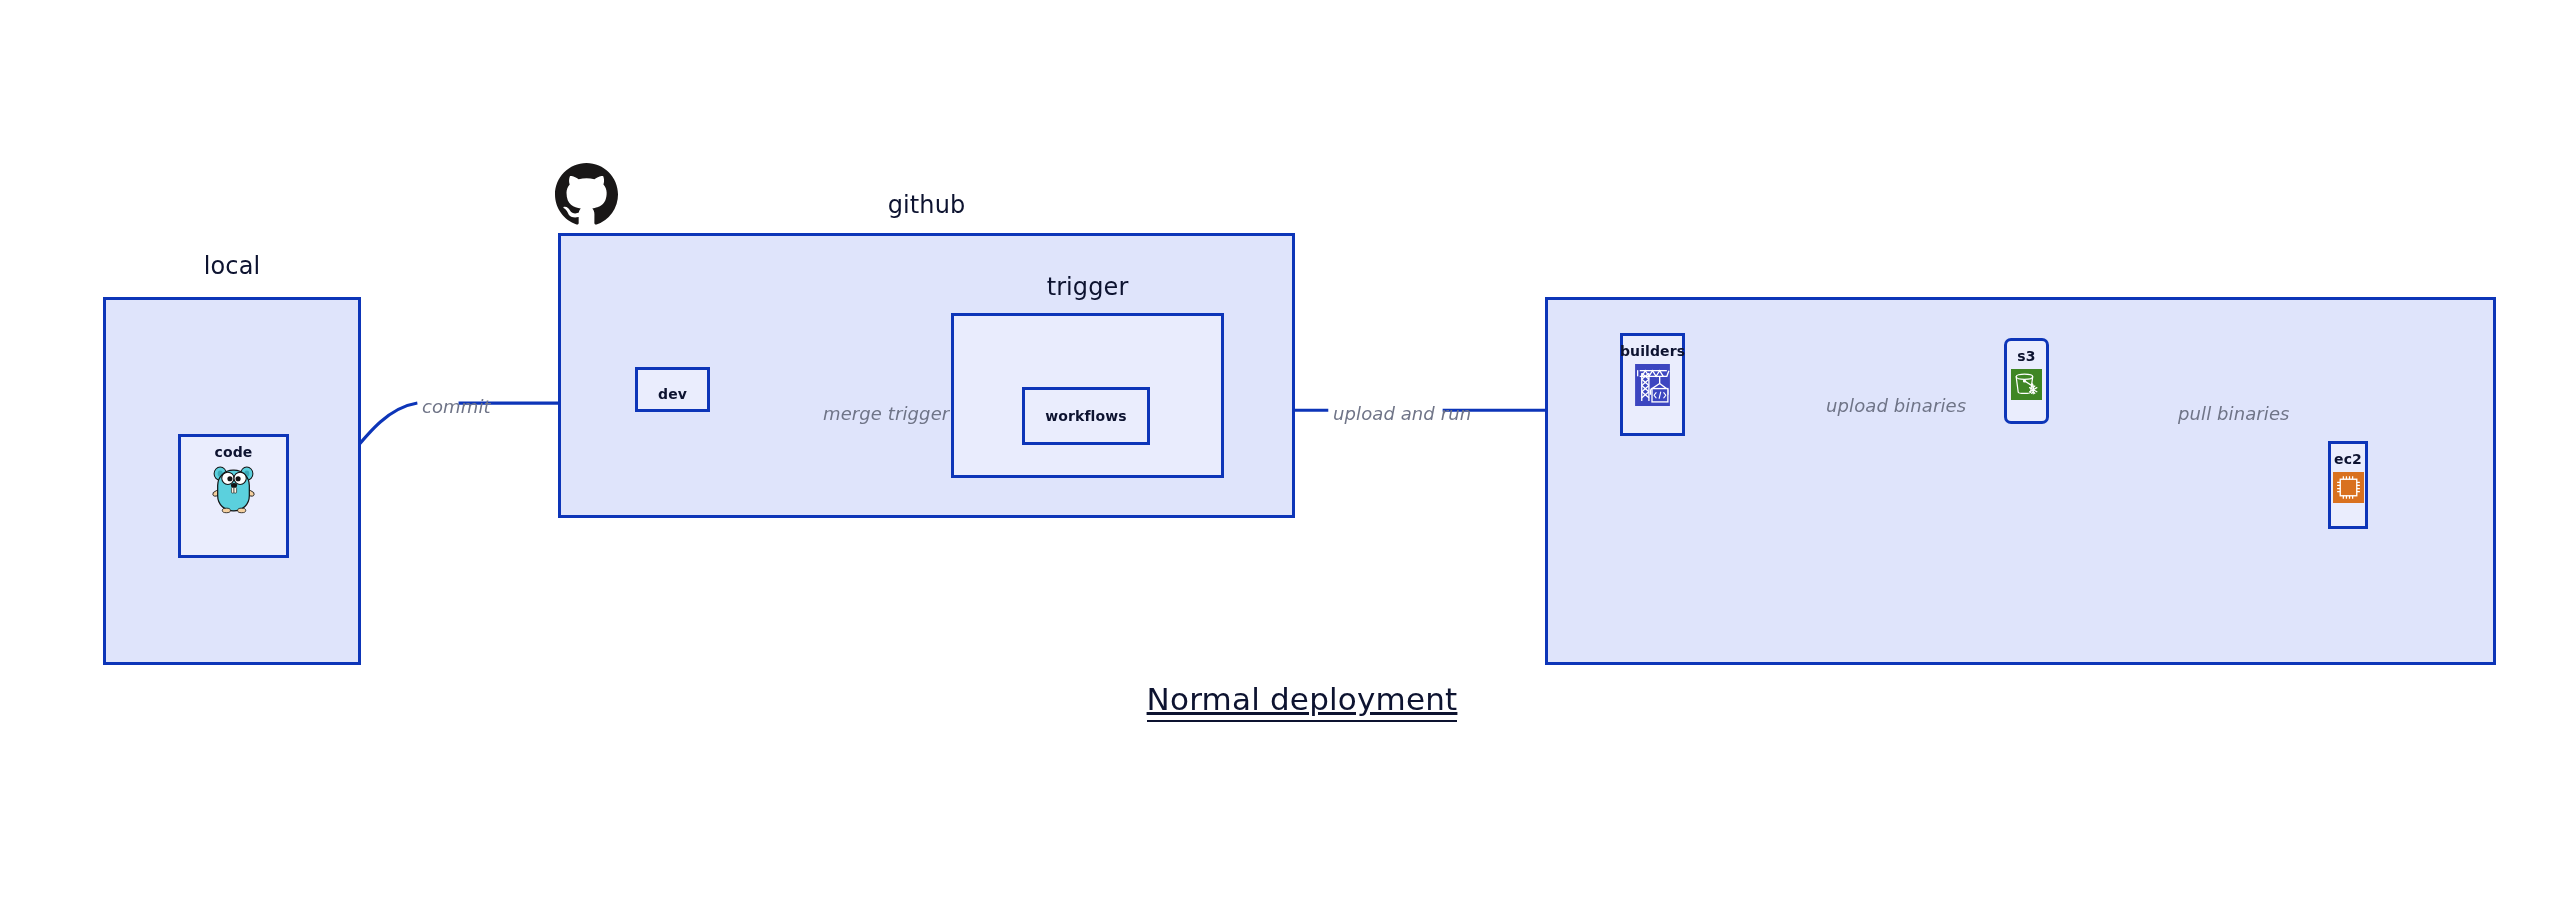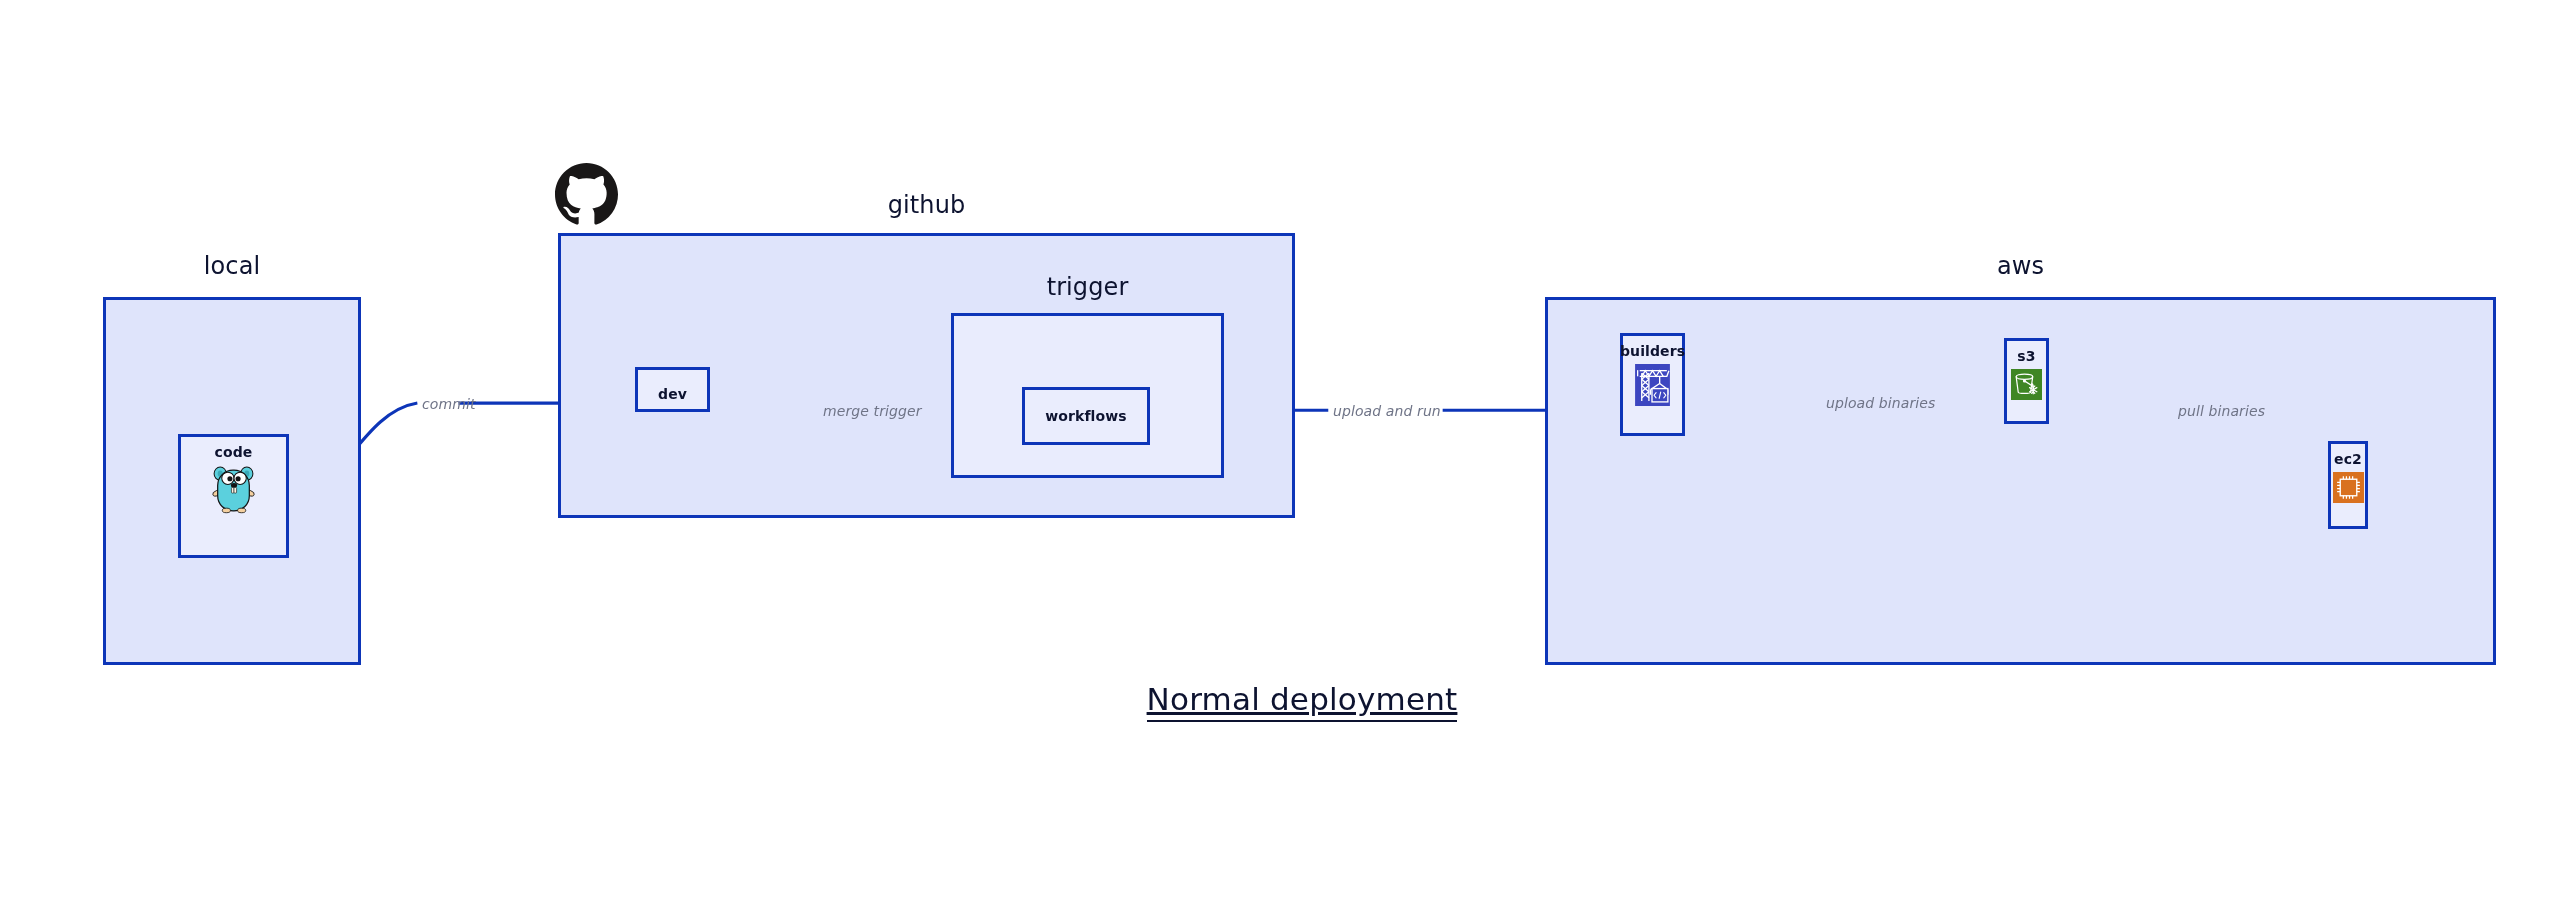--- a/index.html
+++ b/index.html
@@ -61,21 +61,21 @@
     letter-spacing: 0.1px;
   }
   .node-icon {
     margin-top: 5.2px;
     line-height: 0;
   }
   
   .edge-label {
     position: absolute;
     color: #6f7487;
-    font-size: 14px;
+    font-size: 18px;
     font-style: italic;
     white-space: nowrap;
     background: transparent;
     letter-spacing: 0.1px;
     text-align: right;
   }
   
   #diagram-title {
     position: absolute;
     left: 0;
@@ -185,21 +185,20 @@
   <div class="cluster-sub" style="left:951px; top:313px; width:273px; height:165px;"></div>
 
   <div class="node" style="left:635px; top:367px; width:75px; height:45px; justify-content:center;">
     <div class="node-label" style="margin-top:8px;">dev</div>
   </div>
 
   <div class="node" style="left:1022px; top:387px; width:128px; height:58px; justify-content:center;">
     <div class="node-label" style="margin-top:0;">workflows</div>
   </div>
 
-  <div class="cluster-label" style="left:1545px; top:252px; width:951px;">aws</div>
   <div class="cluster" style="left:1545px; top:297px; width:951px; height:368px;"></div>
 
   <div class="node" style="left:1620px; top:333px; width:65px; height:103px;">
     <div class="node-label">builders</div>
     <div class="node-icon">
       <svg width="35" height="42" viewBox="0 0 68 82">
         <rect x="0" y="0" width="68" height="82" fill="#3c46c0"></rect>
         <g stroke="#ffffff" stroke-width="2.6" fill="none">
 
           <path d="M13 18 L13 72"></path>
@@ -219,21 +218,21 @@
         <rect x="33" y="48" width="31" height="26" fill="#3c46c0" stroke="#ffffff" stroke-width="2.6"></rect>
         <g stroke="#ffffff" stroke-width="2.2" fill="none" stroke-linecap="round" stroke-linejoin="round">
           <path d="M41 56 L37 61 L41 66"></path>
           <path d="M56 56 L60 61 L56 66"></path>
           <path d="M50 55 L47 67"></path>
         </g>
       </svg>
     </div>
   </div>
 
-  <div class="node" style="left:2004px; top:338px; width:45px; height:86px;">
+  <div class="node" style="left:2004px; top:338px; width:45px; height:86px;border-radius:7px;">
     <div class="node-label">s3</div>
     <div class="node-icon">
       <svg width="31" height="31" viewBox="0 0 60 60">
         <rect x="0" y="0" width="60" height="60" fill="#3f8624"></rect>
         <g stroke="#ffffff" stroke-width="2.4" fill="none" stroke-linecap="round" stroke-linejoin="round">
 
           <ellipse cx="26" cy="15" rx="16" ry="5"></ellipse>
           <path d="M10 15 L14 45 C14 48 38 48 38 45 L42 15"></path>
 
           <path d="M26 23 L40 32"></path>

